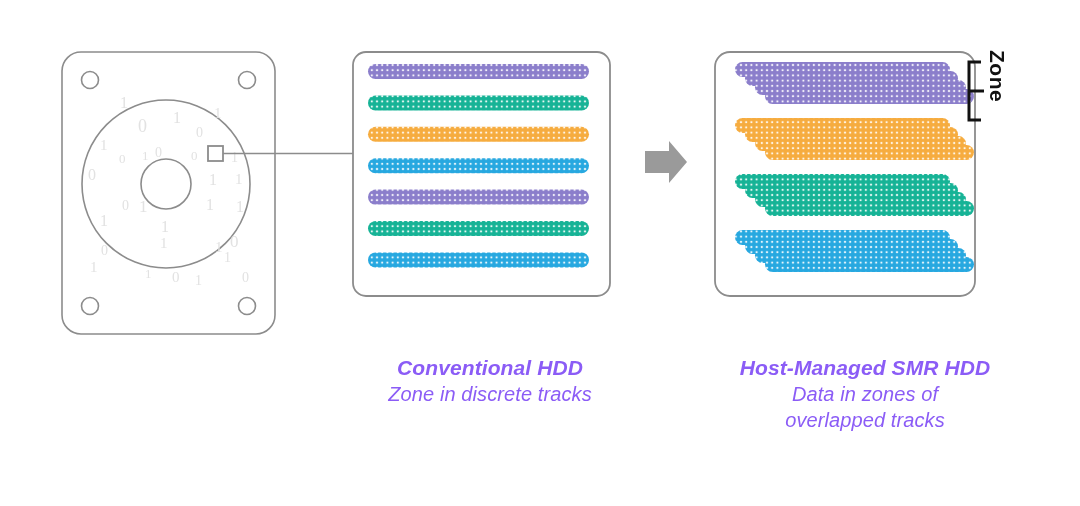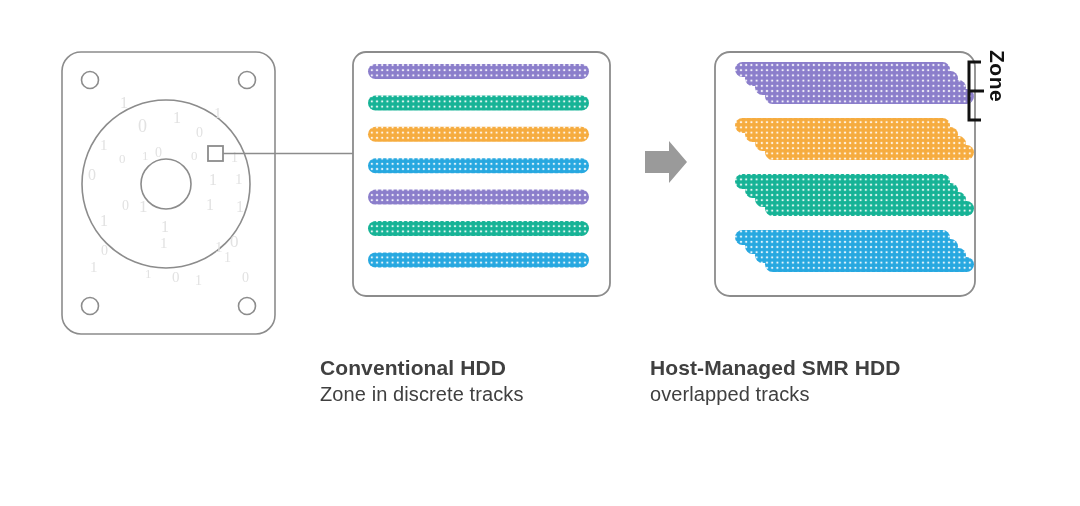--- a/index.html
+++ b/index.html
@@ -4,21 +4,21 @@
 <style>
   html,body{margin:0;padding:0;}
   body{
     width:1080px;height:506px;background:#ffffff;
     font-family:"Liberation Sans", sans-serif;
     overflow:hidden;position:relative;
   }
   .stage{position:absolute;left:0;top:0;width:1080px;height:506px;}
   svg.diagram{position:absolute;left:0;top:0;width:1080px;height:506px;display:block;}
 
-  .cap{position:absolute;text-align:left;color:#404040;}
+  .cap{position:absolute;text-align:center;color:#8b5cf6;font-style:italic;}
   .cap .title{font-size:21px;font-weight:bold;line-height:26px;letter-spacing:0.1px;}
   .cap .sub{font-size:20px;font-weight:normal;line-height:26px;letter-spacing:0.1px;}
 
   #cap-conventional{left:320px;top:355px;width:340px;}
   #cap-smr{left:650px;top:355px;width:430px;}
 
   .zone-label{
     position:absolute;left:985px;top:50px;
     font-size:21px;font-weight:bold;color:#111;
     writing-mode:vertical-rl;text-orientation:mixed;
@@ -146,16 +146,17 @@
 
   <div class="zone-label">Zone</div>
 
   <div class="cap" id="cap-conventional">
     <div class="title">Conventional HDD</div>
     <div class="sub">Zone in discrete tracks</div>
   </div>
 
   <div class="cap" id="cap-smr">
     <div class="title">Host-Managed SMR HDD</div>
+    <div class="sub">Data in zones of</div>
     <div class="sub">overlapped tracks</div>
   </div>
 
 </div>
 
 </body></html>

